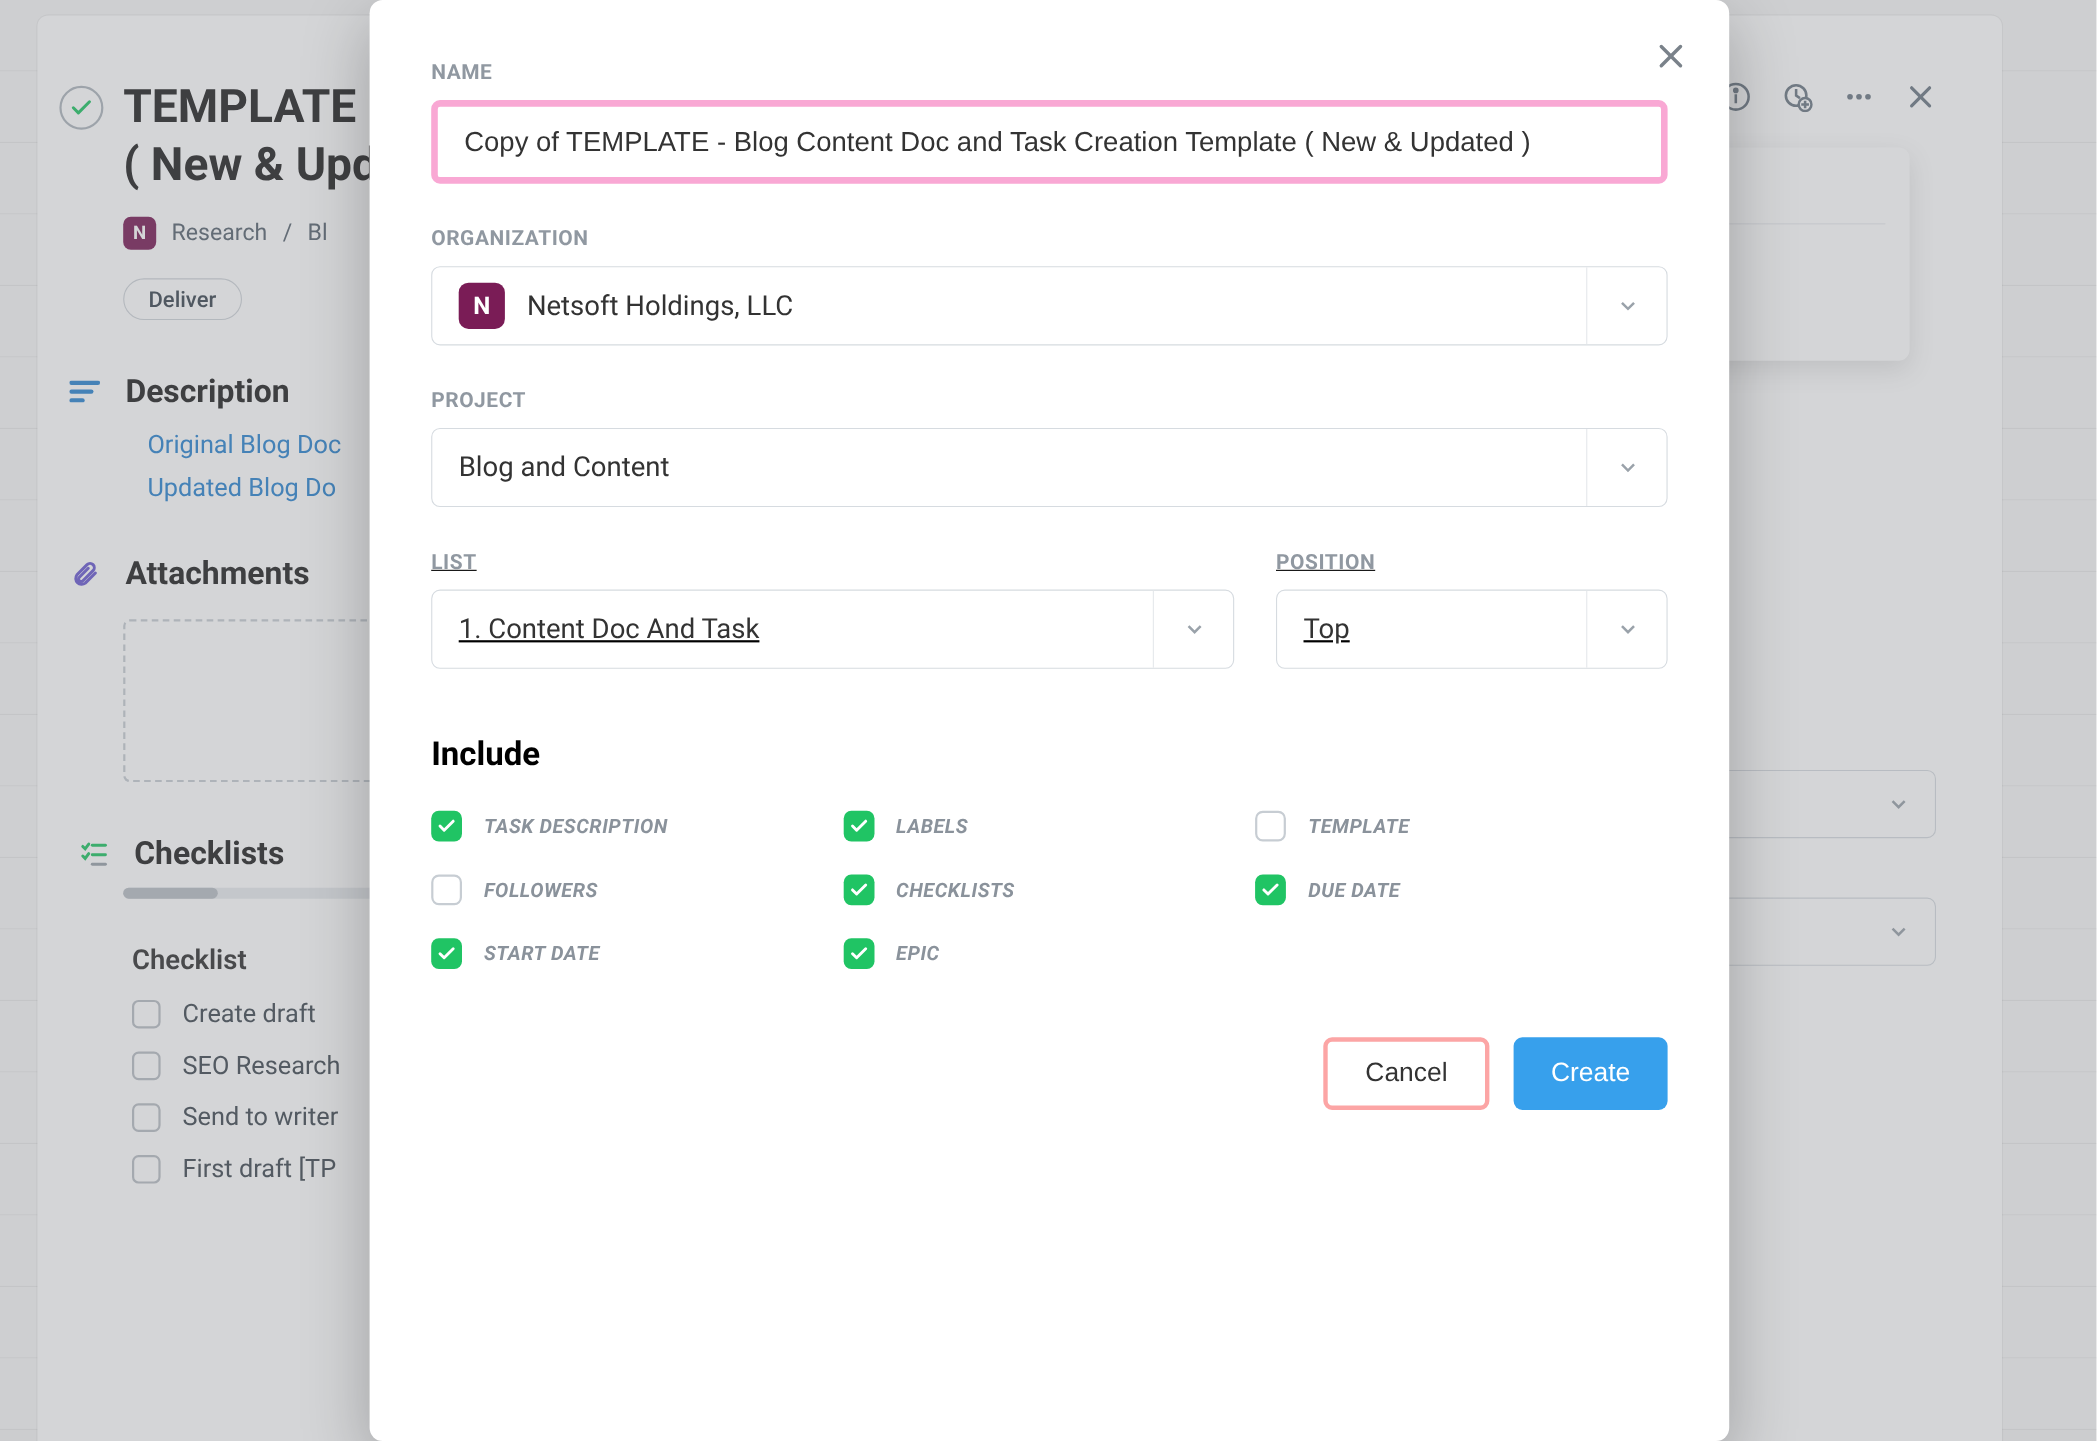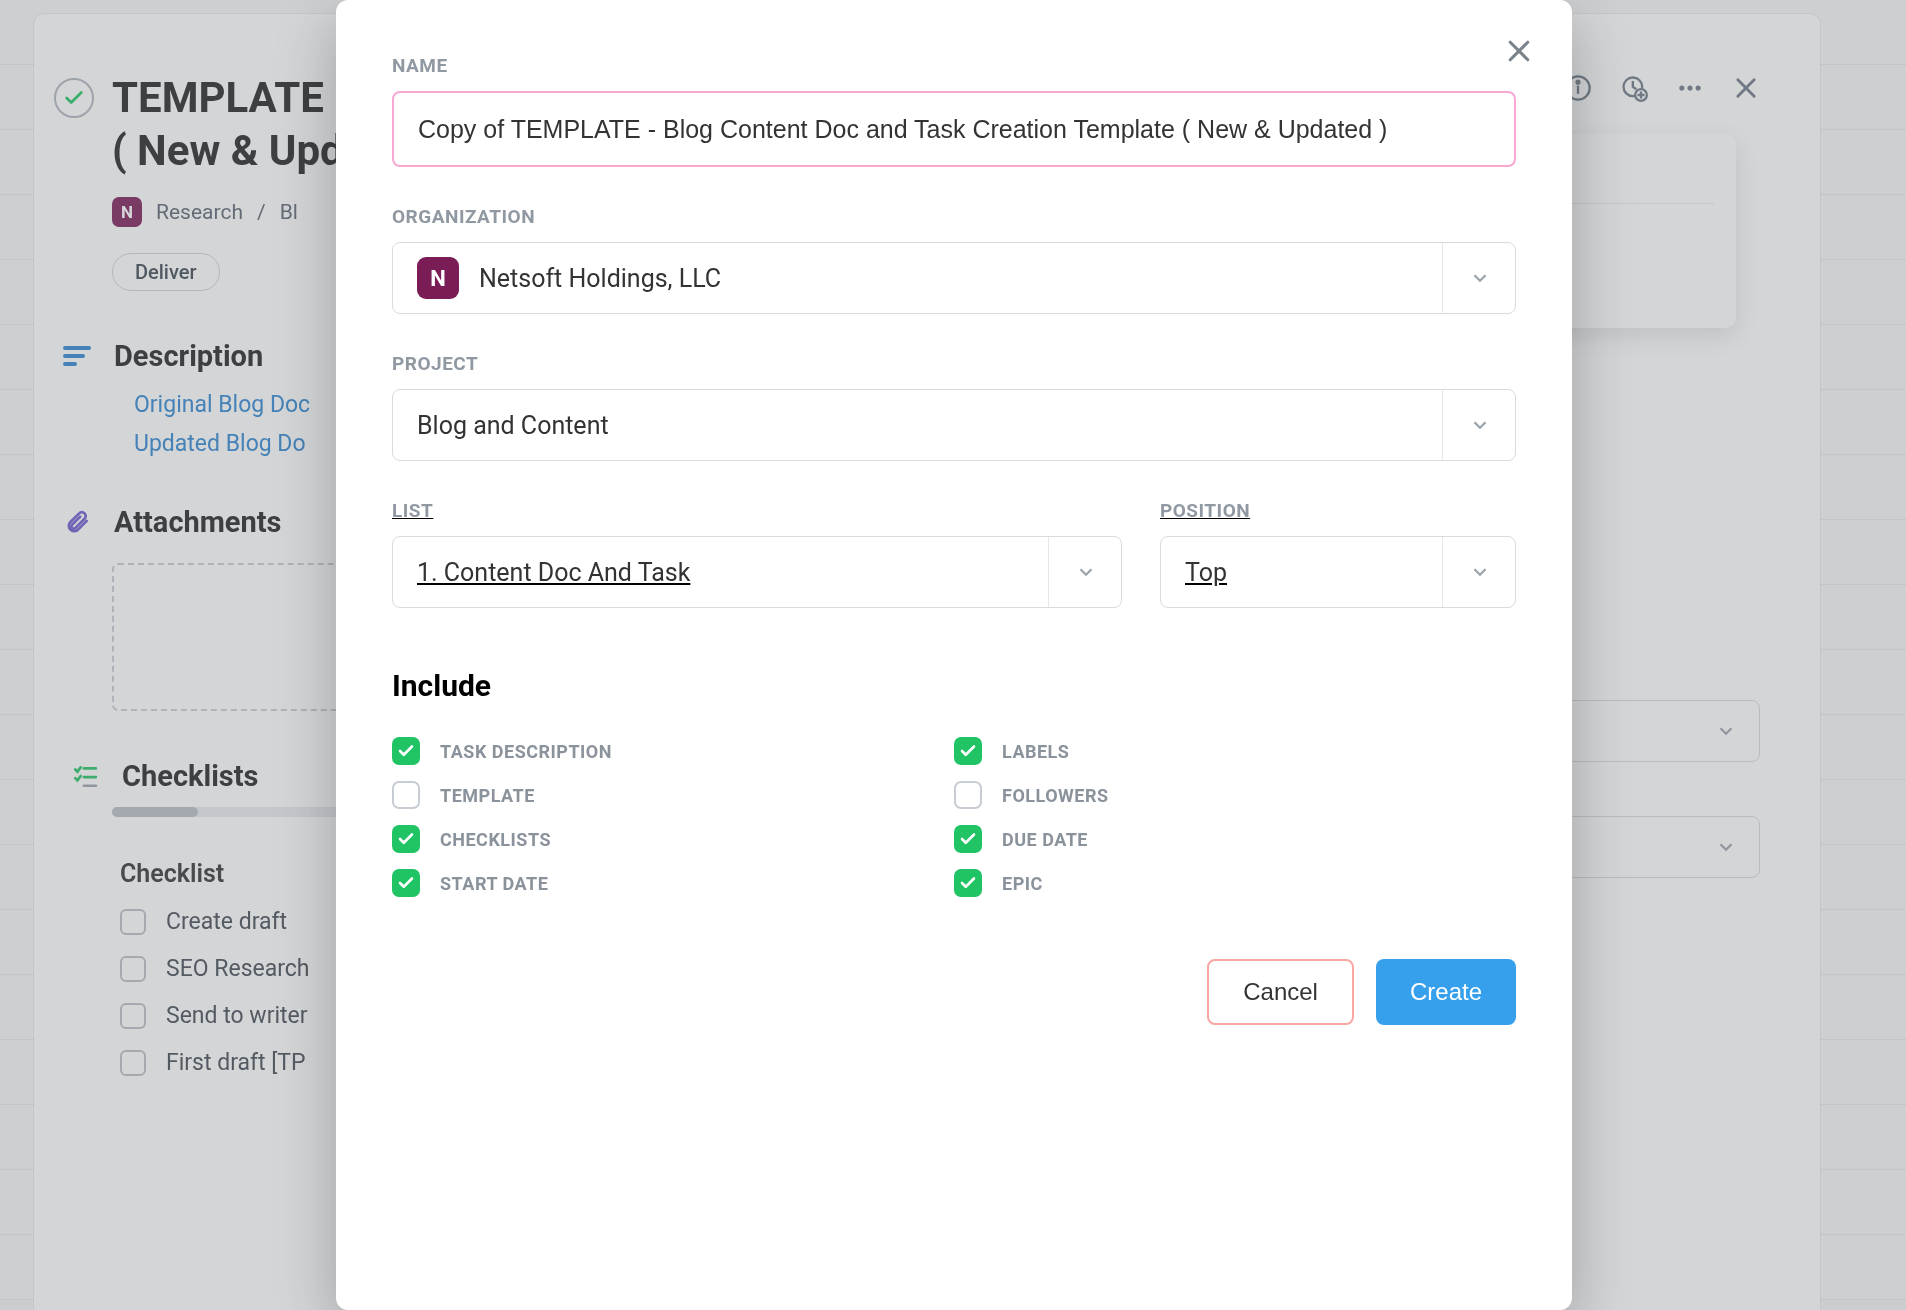--- a/index.html
+++ b/index.html
@@ -72,50 +72,50 @@
     position:absolute; top:0; left:336px; width:1236px; min-height:1310px;
     background:#fff; border-radius:12px; box-shadow:0 20px 60px rgba(0,0,0,.25);
     padding:54px 56px 40px 56px;
   }
   .modal-close{ position:absolute; top:36px; right:38px; color:#7a828a; cursor:pointer;}
   .modal-close svg{width:30px;height:30px;}
   .modal-title{ font-size:40px; font-weight:700; color:#222; margin-bottom:48px;}
 
   .fld-label{ font-size:19px; font-weight:700; letter-spacing:.5px; color:#9098a1; margin-bottom:14px; text-transform:uppercase;}
   .text-input{
-    width:100%; height:76px; border:2px solid #f9a8d4; border-radius:8px;
+    width:100%; height:76px; border:6px solid #f9a8d4; border-radius:8px;
     font-size:25px; color:#333; padding:0 24px; outline:none;
   }
   .select{
     width:100%; height:72px; border:1px solid #d6dbe0; border-radius:8px;
     display:flex; align-items:center; padding:0 24px; font-size:25px; color:#333;
     position:relative; background:#fff;
   }
   .select .chev{ margin-left:auto; color:#9aa2aa; padding-left:26px; border-left:1px solid #e5e8eb; height:100%; display:flex; align-items:center;}
   .org-select-badge{ width:42px;height:42px;background:#7a1c56;border-radius:9px;display:flex;align-items:center;justify-content:center;color:#fff;font-weight:700;font-size:22px;margin-right:20px;}
 
   .field-block{ margin-bottom:38px; }
   .row-2 { display:flex; gap:38px;text-decoration:underline; }
   .row-2 > div:first-child{ flex: 0 0 730px; }
   .row-2 > div:last-child{ flex:1; }
 
   .include-title{ font-size:30px; font-weight:700; color:#000000; margin:60px 0 34px 0;}
-  .include-grid{ display:grid; grid-template-columns: 1fr 1fr; row-gap:16px; }
+  .include-grid{ display:grid; grid-template-columns: 1fr 1fr 1fr; row-gap:30px;font-style:italic; }
   .inc-item{ display:flex; align-items:center; gap:20px;}
   .inc-check{
     width:28px;height:28px;border-radius:7px;display:flex;align-items:center;justify-content:center;
   }
   .inc-check.on{ background:#20c464; }
   .inc-check.off{ border:2px solid #c7cdd3; }
   .inc-check svg{width:18px;height:18px;}
   .inc-label{ font-size:18px; font-weight:700; letter-spacing:.5px; color:#8a929b;}
 
   .modal-actions{ display:flex; justify-content:flex-end; gap:22px; margin-top:62px;}
   .btn{ height:66px; padding:0 34px; border-radius:8px; font-size:24px; font-weight:500; display:flex; align-items:center; cursor:pointer;}
-  .btn-cancel{ border:2px solid #fca5a5; background:#fff; color:#333;}
+  .btn-cancel{ border:4px solid #fca5a5; background:#fff; color:#333;}
   .btn-create{ border:none; background:#37a0ec; color:#fff;}
 
   svg { display:block; }
 </style>
 </head>
 <body>
 
 <div class="bg-rows">
   <div></div>
     <div></div>

